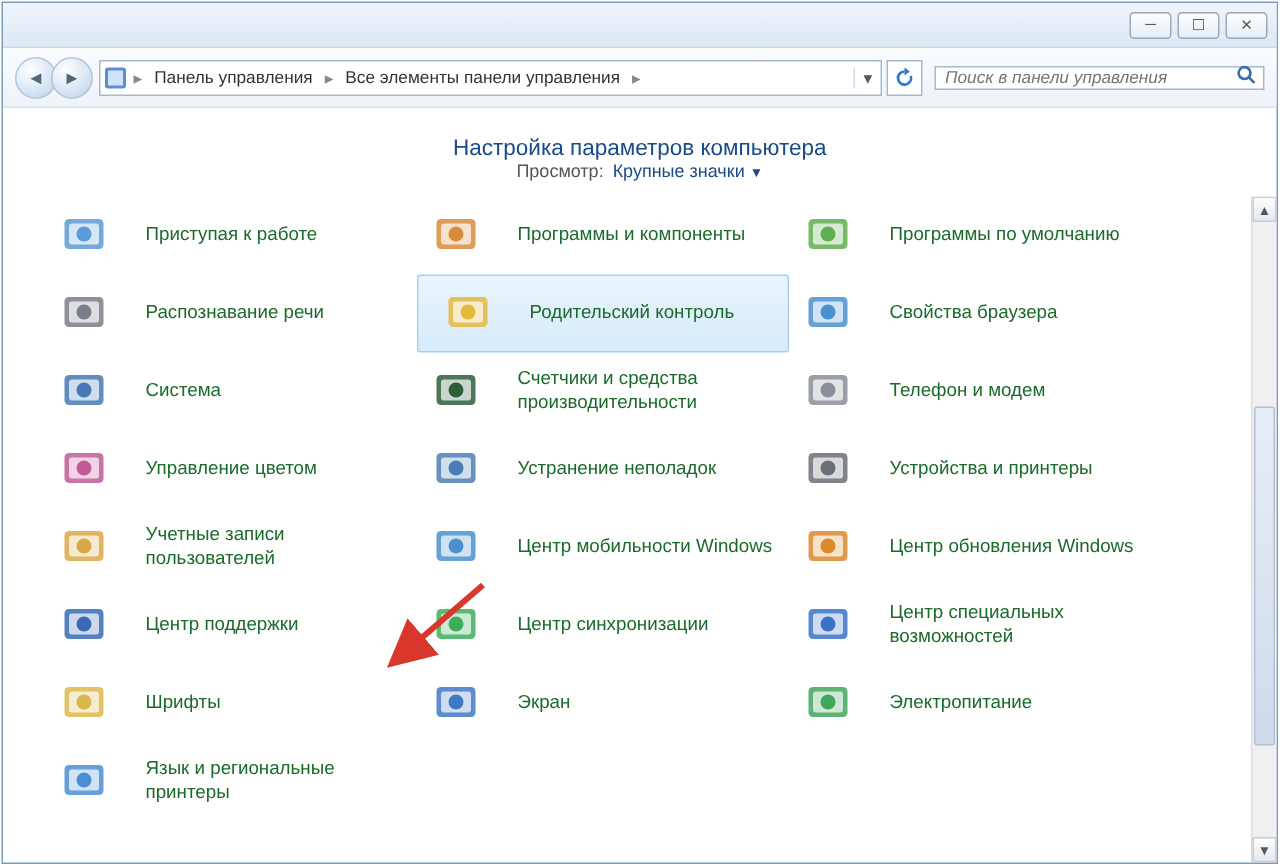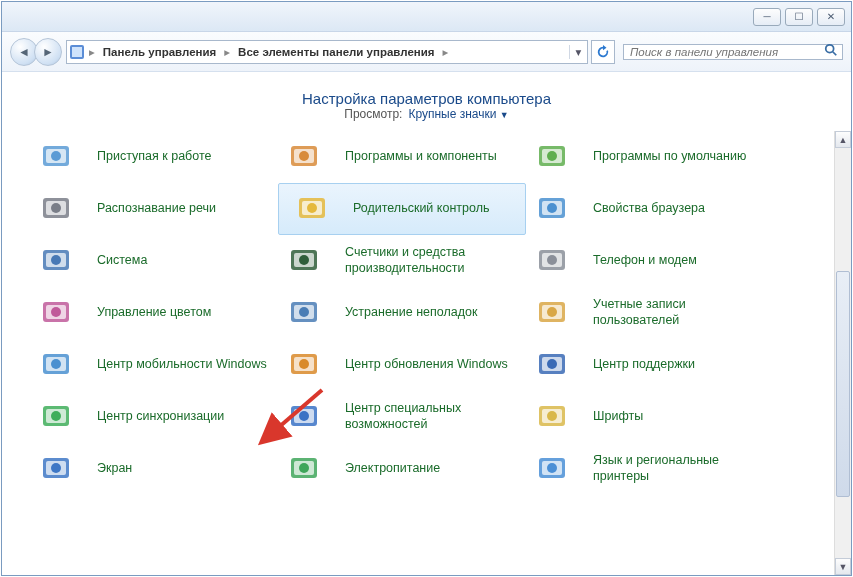--- a/index.html
+++ b/index.html
@@ -6,21 +6,21 @@
 body { font-family: "Segoe UI", Tahoma, sans-serif; font-size: 12px; background: #fff; width: 853px; height: 577px; overflow: hidden; position: relative; }
 .window { border: 1px solid #7a9bc0; width: 851px; height: 575px; margin: 1px; background: #fff; position: relative; }
 .titlebar { height: 30px; background: linear-gradient(#f0f5fb, #dce8f5); display: flex; justify-content: flex-end; align-items: center; padding-right: 6px; gap: 4px; border-bottom: 1px solid #c8d6e8; }
 .winbtn { width: 28px; height: 18px; border: 1px solid #9ab; border-radius: 3px; background: linear-gradient(#fdfdfd,#e6edf6); display: flex; align-items: center; justify-content: center; font-size: 10px; color: #4a5a70; cursor: pointer; }
 .navbar { height: 40px; background: linear-gradient(#fafcfe,#eef3fa); display: flex; align-items: center; gap: 4px; padding: 0 8px; border-bottom: 1px solid #d5e0ee; }
 .navarrows { display: flex; }
 .navarrow { width: 28px; height: 28px; border: 1px solid #b5c5d8; border-radius: 50%; background: radial-gradient(circle at 35% 30%, #fff, #cfe0f3 70%, #a5bedb); display: flex; align-items: center; justify-content: center; color: #567; }
 .navarrow + .navarrow { margin-left: -4px; }
 .addressbar { flex: 1; height: 24px; border: 1px solid #a8b8cc; background: #fff; display: flex; align-items: center; font-size: 11.5px; color: #333; overflow: hidden; }
 .cp-badge { width: 20px; display: flex; align-items: center; justify-content: center; color: #357; }
-.crumb { padding: 0 6px; cursor: pointer; white-space: nowrap; font-weight: bold; }
+.crumb { padding: 0 6px; cursor: pointer; white-space: nowrap; }
 .crumb-sep { color: #888; padding: 0 2px; }
 .addr-dd { width: 18px; text-align: center; color: #556; cursor: pointer; border-left: 1px solid #d0d8e4; }
 .refreshbtn { width: 24px; height: 24px; border: 1px solid #a8b8cc; background: #fff; display: flex; align-items: center; justify-content: center; color: #2a6; cursor: pointer; margin-left: -1px; }
 .searchbox { width: 220px; height: 16px; border: 1px solid #a8b8cc; background: #fff; display: flex; align-items: center; margin-left: 4px; }
 .searchbox input { flex: 1; border: none; outline: none; font-size: 11.5px; font-style: italic; color: #777; padding: 0 6px; background: transparent; }
 .searchbox .mag { width: 22px; color: #3a6ea5; text-align: center; cursor: pointer; }
 .content { position: absolute; top: 72px; bottom: 0; left: 0; right: 0; display: flex; flex-direction: column; }
 .header-row { display: flex; justify-content: space-between; align-items: center; padding: 16px 28px 10px 28px; flex-direction: column; }
 .page-title { color: #1a4a8a; font-size: 15px; }
 .viewsel { font-size: 12px; color: #555; display: flex; align-items: center; gap: 6px; }
@@ -204,20 +204,30 @@
     <rect x="3" y="5" width="26" height="20" rx="3" fill="#4a7db5" opacity="0.85"></rect>
     <rect x="6" y="8" width="20" height="14" rx="2" fill="#fff" opacity="0.7"></rect>
     <circle cx="16" cy="15" r="5" fill="#4a7db5"></circle>
   </svg>
             </span>
     <span class="label">Устранение неполадок</span>
           </div>
           <div class="item">
             <span class="icon">
               <svg class="ic" viewBox="0 0 32 32">
+    <rect x="3" y="5" width="26" height="20" rx="3" fill="#6a6e76" opacity="0.85"></rect>
+    <rect x="6" y="8" width="20" height="14" rx="2" fill="#fff" opacity="0.7"></rect>
+    <circle cx="16" cy="15" r="5" fill="#6a6e76"></circle>
+  </svg>
+            </span>
+    <span class="label">Устройства и принтеры</span>
+          </div>
+          <div class="item">
+            <span class="icon">
+              <svg class="ic" viewBox="0 0 32 32">
     <rect x="3" y="5" width="26" height="20" rx="3" fill="#d9a746" opacity="0.85"></rect>
     <rect x="6" y="8" width="20" height="14" rx="2" fill="#fff" opacity="0.7"></rect>
     <circle cx="16" cy="15" r="5" fill="#d9a746"></circle>
   </svg>
             </span>
     <span class="label">Учетные записи пользователей</span>
           </div>
           <div class="item">
             <span class="icon">
               <svg class="ic" viewBox="0 0 32 32">

